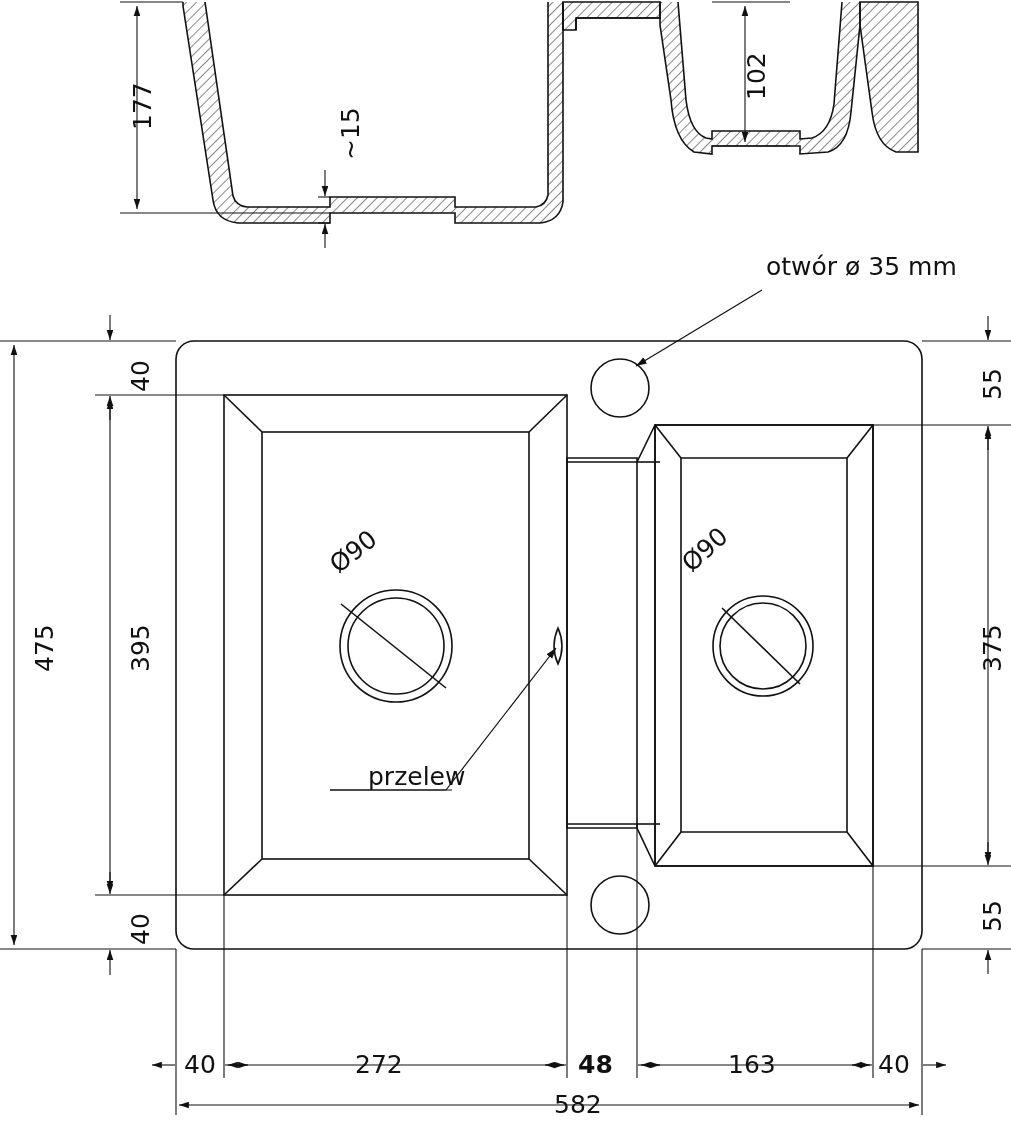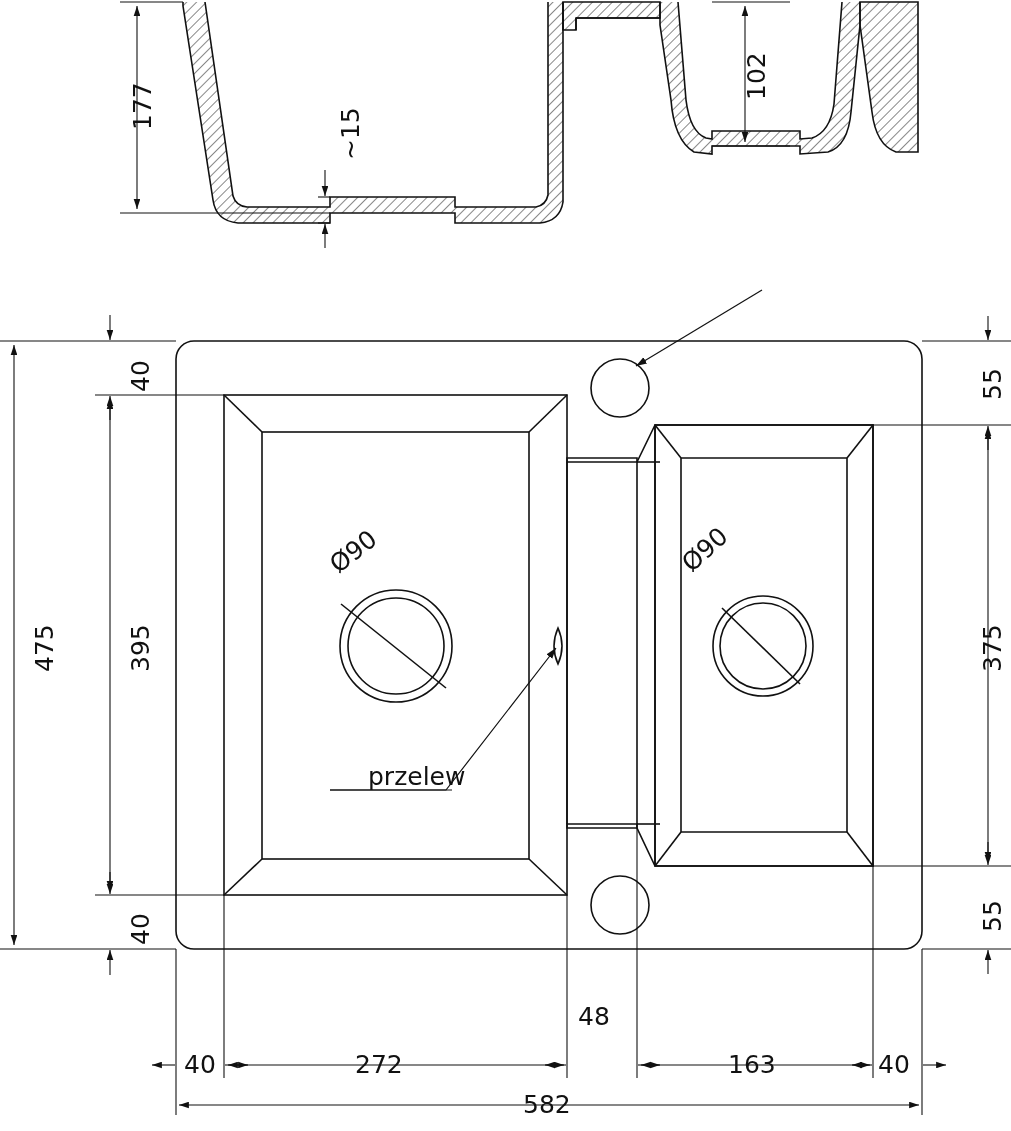--- a/index.html
+++ b/index.html
@@ -152,33 +152,34 @@
     <line x1="946" y1="1065" x2="923" y2="1065" marker-start="url(#arrStart)"></line>
 
     <line x1="179" y1="1105" x2="919" y2="1105" marker-start="url(#arrStart)" marker-end="url(#arrEnd)"></line>
   </g>
 </svg>
 
 <div class="lbl rot" style="left:128px;top:130px;">177</div>
 <div class="lbl rot" style="left:336px;top:160px;">~15</div>
 <div class="lbl rot" style="left:742px;top:100px;">102</div>
 
+<div class="lbl" style="left:766px;top:252px;">otwór ø 35 mm</div>
 <div class="lbl" style="left:344px;top:762px;margin-left:24px;">przelew</div>
 <div class="lbl" style="left:324px;top:556px;transform:rotate(-38deg);transform-origin:0 0;">Ø90</div>
 <div class="lbl" style="left:676px;top:556px;transform:rotate(-42deg);transform-origin:0 0;">Ø90</div>
 
 <div class="lbl rot" style="left:30px;top:672px;">475</div>
 <div class="lbl rot" style="left:126px;top:672px;">395</div>
 <div class="lbl rot" style="left:126px;top:392px;">40</div>
 <div class="lbl rot" style="left:126px;top:945px;">40</div>
 
 <div class="lbl rot" style="left:978px;top:400px;">55</div>
 <div class="lbl rot" style="left:978px;top:672px;">375</div>
 <div class="lbl rot" style="left:978px;top:932px;">55</div>
 
 <div class="lbl" style="left:184px;top:1050px;">40</div>
 <div class="lbl" style="left:355px;top:1050px;">272</div>
-<div class="lbl" style="left:578px;top:1002px;">48</div>
+<div class="lbl" style="left:578px;top:1050px;font-weight:bold;">48</div>
 <div class="lbl" style="left:728px;top:1050px;">163</div>
 <div class="lbl" style="left:878px;top:1050px;">40</div>
-<div class="lbl" style="left:523px;top:1090px;">582</div>
+<div class="lbl" style="left:554px;top:1090px;">582</div>
 
 </div>
 
 </body></html>

